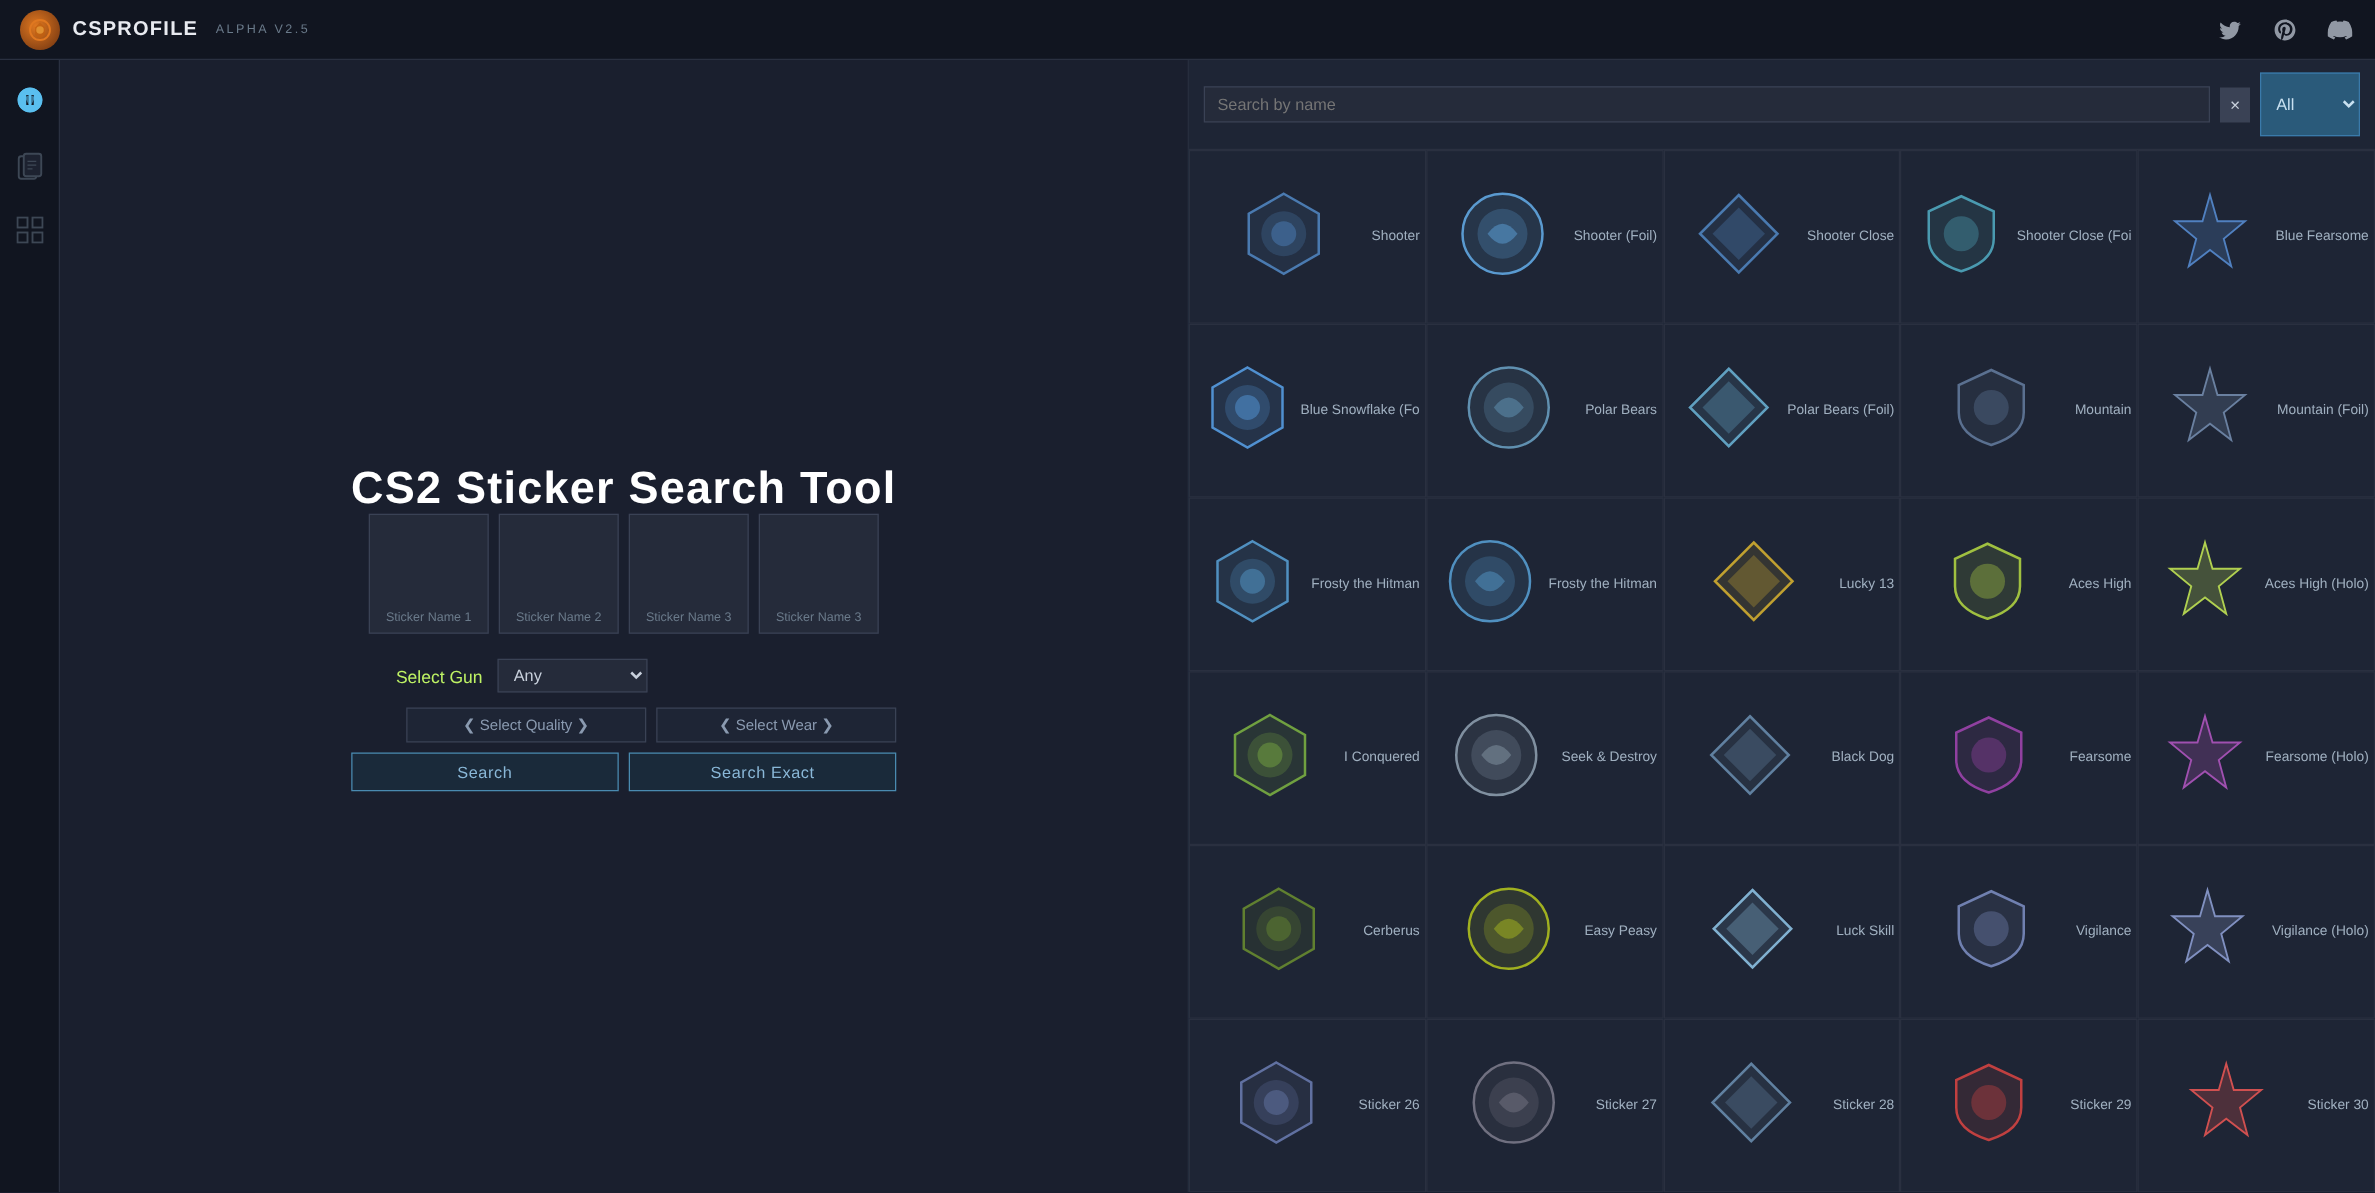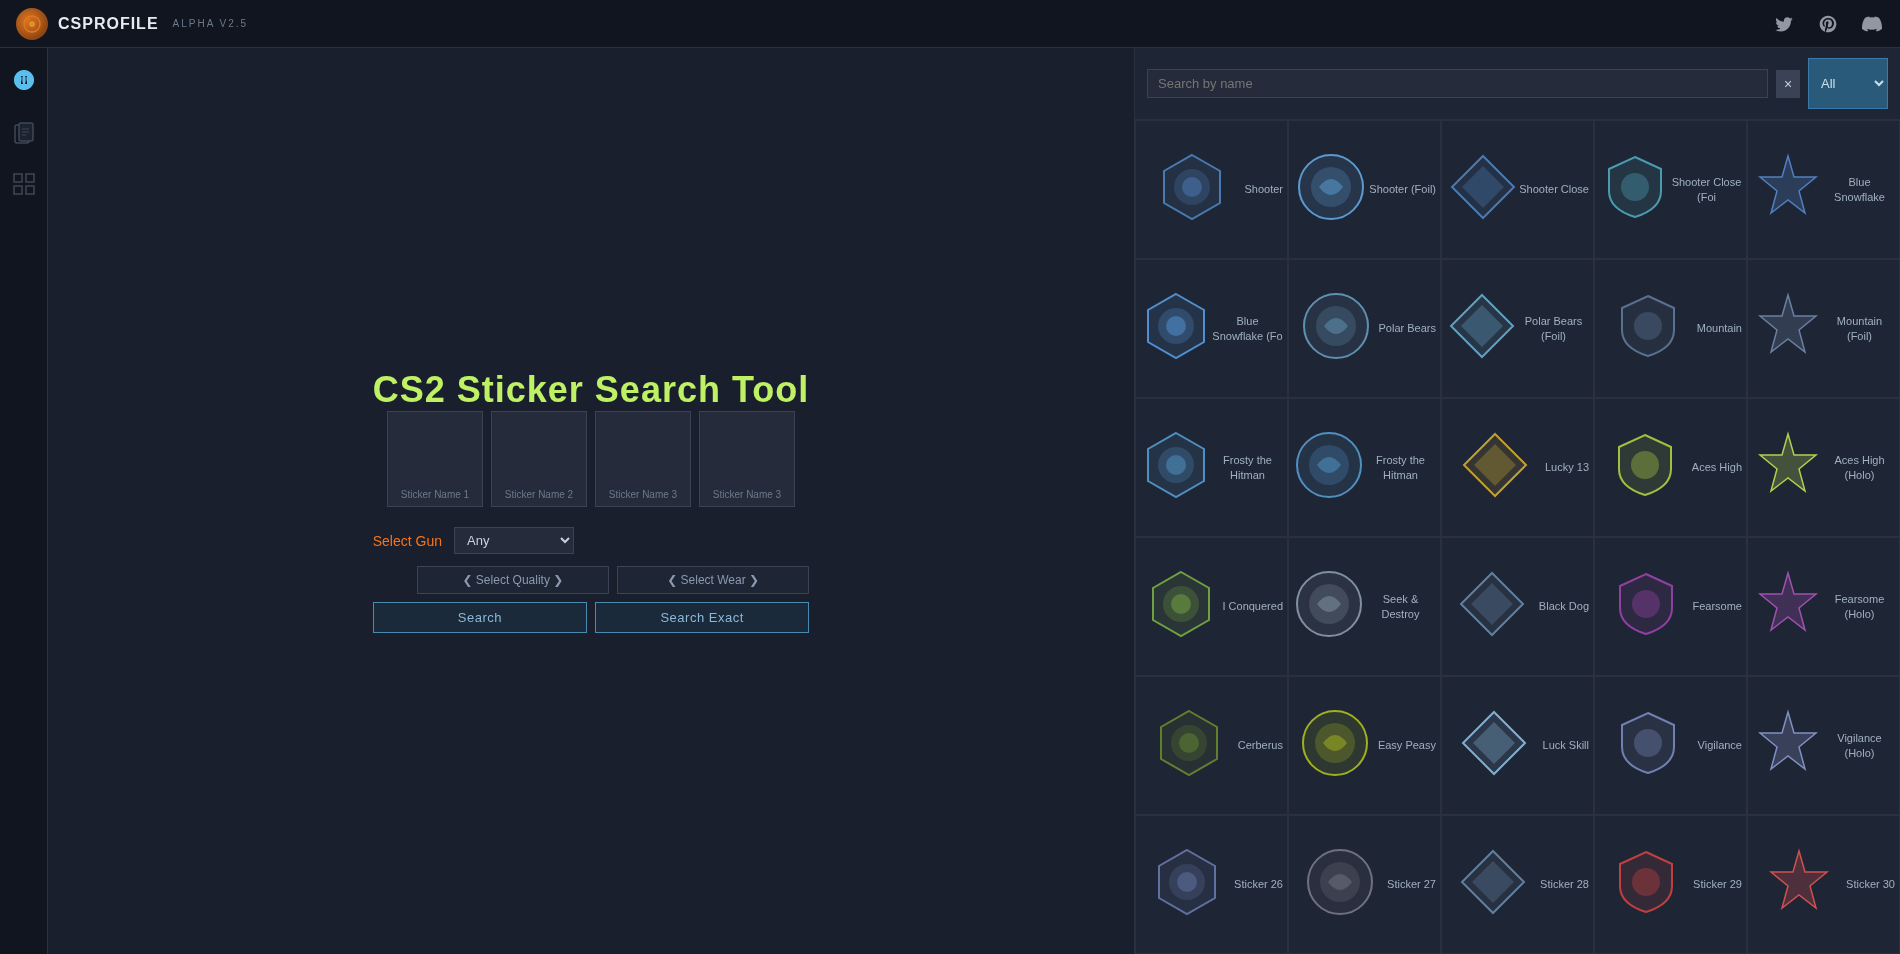--- a/index.html
+++ b/index.html
@@ -116,21 +116,21 @@
       position: relative;
     }
 
     
     .sticker-tool {
       text-align: center;
     }
     .sticker-tool-title {
       font-size: 36px;
       font-weight: bold;
-      color: #bef264;
+      color: #ffffff;
       letter-spacing: 1px;
     }
     .sticker-slots {
       display: flex;
       gap: 8px;
       margin-bottom: 20px;
       justify-content: center;
     }
     .sticker-slot {
       width: 96px;
@@ -149,23 +149,24 @@
     }
 
     .select-gun-row {
       display: flex;
       align-items: center;
       gap: 12px;
       margin-bottom: 12px;
       justify-content: flex-start;
     }
     .select-gun-label {
-      color: #f97316;
+      color: #bef264;
       font-size: 14px;
       white-space: nowrap;
+      margin-left: 36px;
     }
     .select-gun-dropdown {
       background: #252b3a;
       border: 1px solid #3a4255;
       color: #c8d0dc;
       padding: 4px 8px;
       font-size: 13px;
       cursor: pointer;
       min-width: 120px;
     }
@@ -197,21 +198,21 @@
       border: 1px solid #4a8ab0;
       background: #1a2a3a;
       color: #8ab8d8;
       font-size: 13px;
       cursor: pointer;
       letter-spacing: 0.5px;
     }
 
     
     .right-panel {
-      width: 766px;
+      width: 950px;
       background: #1e2535;
       border-left: 1px solid #2a3040;
       display: flex;
       flex-direction: column;
       flex-shrink: 0;
     }
     .right-panel-header {
       padding: 10px 12px;
       display: flex;
       gap: 8px;
@@ -451,21 +452,21 @@
             </svg>
     </div>
     <div class="sticker-name">Shooter Close (Foi</div>
   </div>
         <div class="sticker-item">
     <div class="sticker-image">
       <svg class="sticker-svg" viewBox="0 0 72 72">
               <polygon points="36,5 42,26 64,26 47,40 53,62 36,49 19,62 25,40 8,26 30,26" fill="#5080c044" stroke="#5080c0" stroke-width="1.5"></polygon>
             </svg>
     </div>
-    <div class="sticker-name">Blue Snowflake</div>
+    <div class="sticker-name">Blue Fearsome</div>
   </div>
         <div class="sticker-item">
     <div class="sticker-image">
       <svg class="sticker-svg" viewBox="0 0 72 72">
               <polygon points="36,4 64,20 64,52 36,68 8,52 8,20" fill="#5090d022" stroke="#5090d0" stroke-width="2"></polygon>
               <circle cx="36" cy="36" r="18" fill="#5090d044"></circle>
               <circle cx="36" cy="36" r="10" fill="#5090d088"></circle>
             </svg>
     </div>
     <div class="sticker-name">Blue Snowflake (Fo</div>

